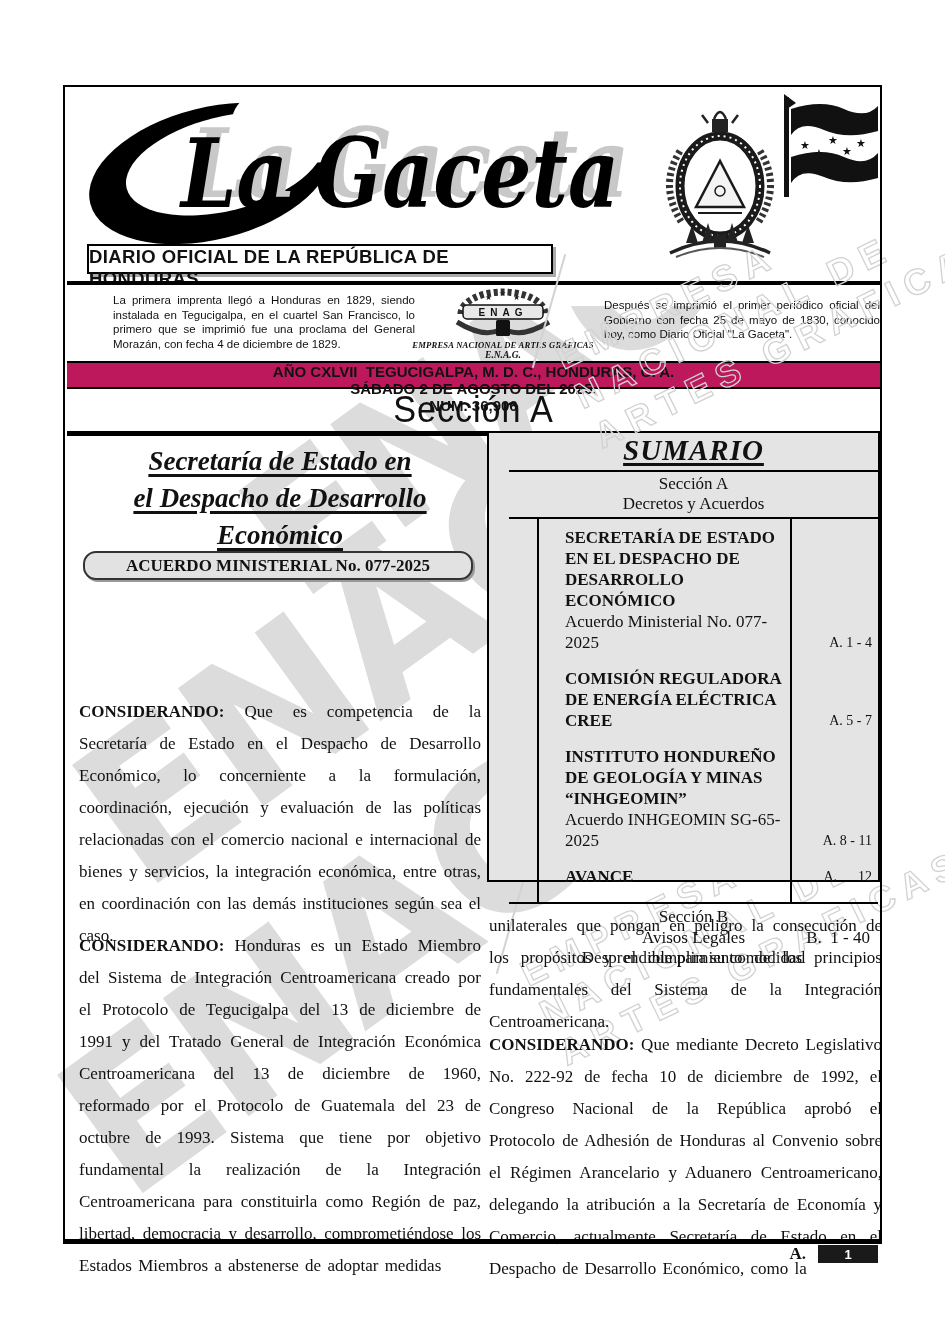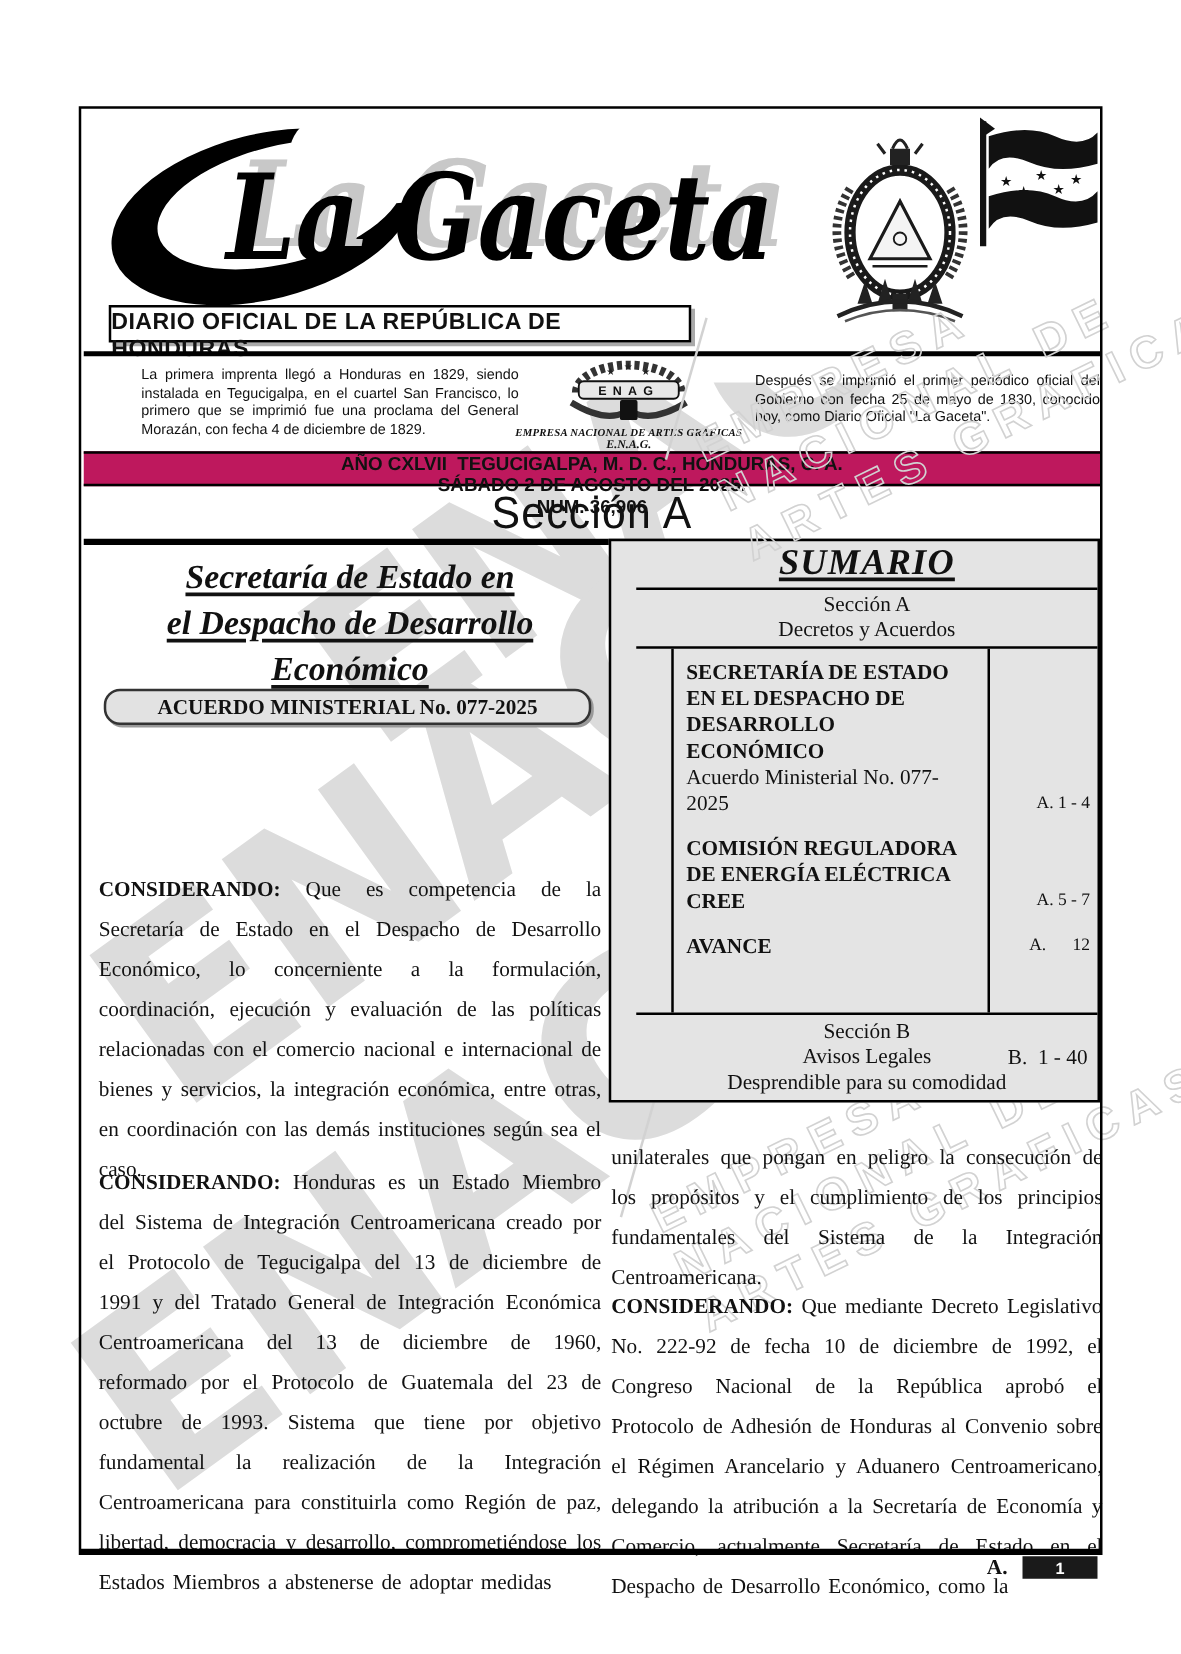--- a/index.html
+++ b/index.html
@@ -67,21 +67,21 @@
   #sumario{position:absolute;left:420px;top:344px;width:393px;height:451px;
       border:2px solid #000;box-sizing:border-box;background:#e4e4e4;z-index:3;
       display:flex;flex-direction:column;padding-left:20px;}
   #sumario-title-row{border-bottom:2px solid #000;text-align:center;padding:1px 0 3px;}
   #sumario-title-row span{font-weight:bold;font-style:italic;font-size:29px;letter-spacing:1px;
       text-decoration:underline;text-decoration-thickness:2.5px;text-underline-offset:3px;}
   #sumario-seca{border-bottom:2px solid #000;text-align:center;font-size:17px;line-height:20px;padding:2px 0 3px;}
   #sumario-entries{position:relative;flex:1;padding-top:8px;}
   .gutter-left{position:absolute;left:28px;top:0;bottom:0;width:0;border-left:2px solid #000;}
   .gutter-right{position:absolute;right:86px;top:0;bottom:0;width:0;border-right:2px solid #000;}
-  .entry{position:relative;margin:0 0 15px 0;padding-left:40px;padding-right:96px;}
+  .entry{position:relative;margin:0 0 15px 16px;padding-left:40px;padding-right:96px;}
   .entry .ename{font-weight:bold;font-size:17px;line-height:21px;}
   .entry .edetail{font-size:17px;line-height:21px;}
   .entry .edetail:empty{display:none;}
   .entry .eref{position:absolute;right:6px;bottom:0;font-size:14px;line-height:21px;white-space:pre;text-align:right;}
   #sumario-secb{border-top:2px solid #000;position:relative;text-align:center;
       font-size:17px;line-height:20.5px;padding:3px 0 4px;}
   #secb-pages{position:absolute;right:8px;top:24px;font-size:17px;white-space:pre;}
 
   
   #para-r1{left:422px;top:806px;width:393px;}
@@ -242,20 +242,25 @@
         <div class="entry">
           <div class="ename">SECRETARÍA DE ESTADO EN EL DESPACHO DE DESARROLLO ECONÓMICO</div>
           <div class="edetail">Acuerdo Ministerial No. 077-2025</div>
           <span class="eref">A. 1 - 4</span>
         </div>
         <div class="entry">
           <div class="ename">COMISIÓN REGULADORA DE ENERGÍA ELÉCTRICA CREE</div>
           <span class="eref">A. 5 - 7</span>
         </div>
         <div class="entry">
+          <div class="ename">INSTITUTO HONDUREÑO DE GEOLOGÍA Y MINAS “INHGEOMIN”</div>
+          <div class="edetail">Acuerdo INHGEOMIN SG-65-2025</div>
+          <span class="eref">A. 8 - 11</span>
+        </div>
+        <div class="entry">
           <div class="ename">AVANCE</div>
 
           <span class="eref">A.      12</span>
         </div>
       </div>
       <div id="sumario-secb">
         <div>Sección B</div>
         <div>Avisos Legales</div>
         <div>Desprendible para su comodidad</div>
         <span id="secb-pages">B.  1 - 40</span>

